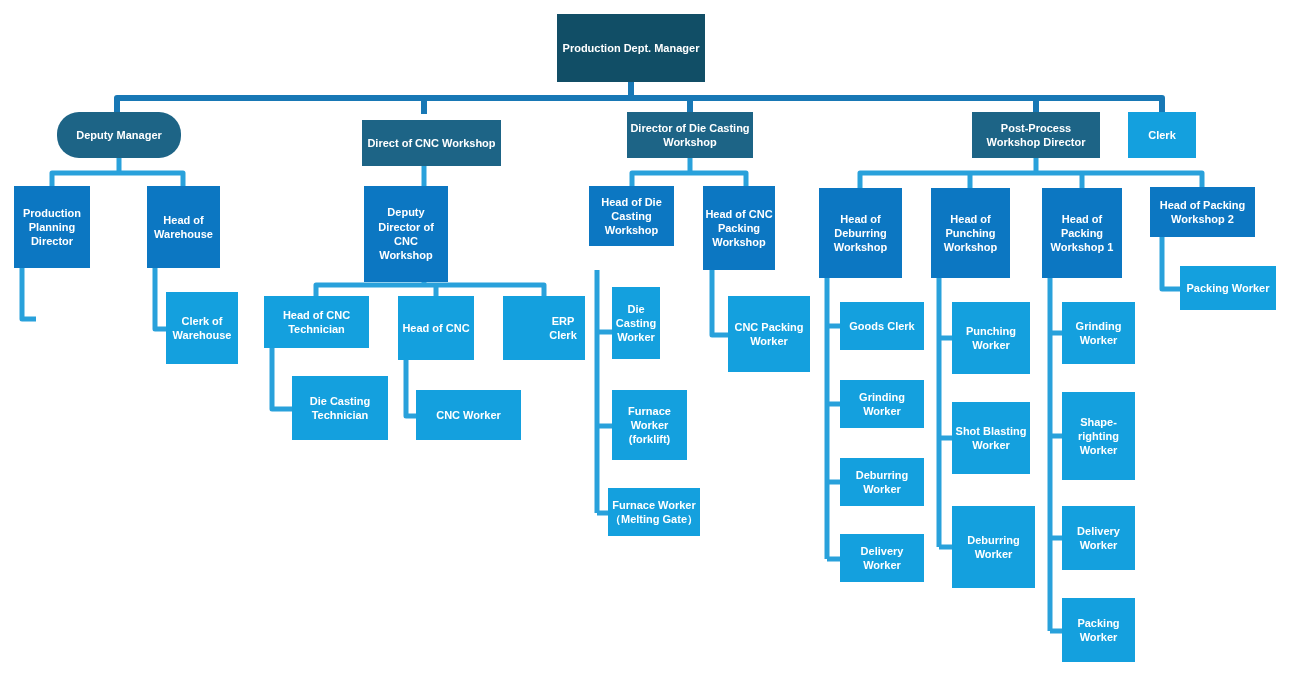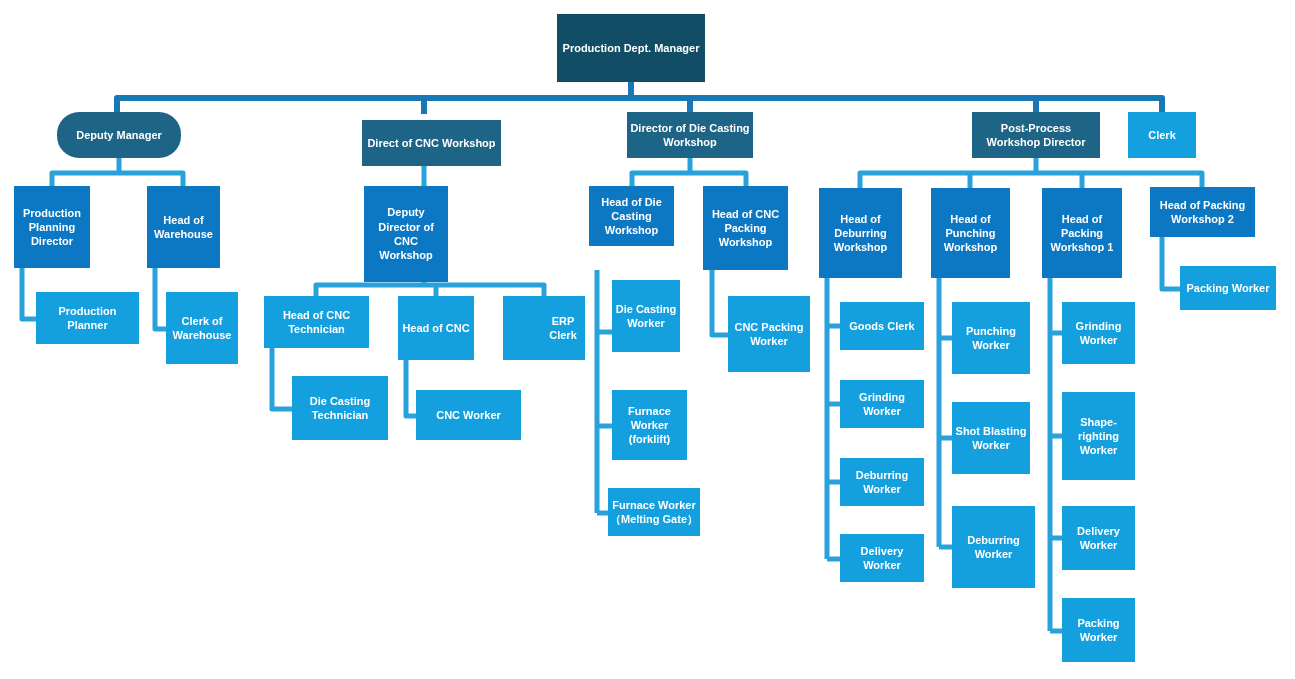--- a/index.html
+++ b/index.html
@@ -59,34 +59,33 @@
   <div class="node lvl2" style="left:57px;top:112px;width:124px;height:46px;border-radius:22px;">Deputy Manager</div>
   <div class="node lvl2" style="left:362px;top:120px;width:139px;height:46px;">Direct of CNC Workshop</div>
   <div class="node lvl2" style="left:627px;top:112px;width:126px;height:46px;">Director of Die Casting Workshop</div>
   <div class="node lvl2" style="left:972px;top:112px;width:128px;height:46px;">Post-Process Workshop Director</div>
   <div class="node lvl4" style="left:1128px;top:112px;width:68px;height:46px;">Clerk</div>
 
   <div class="node lvl3" style="left:14px;top:186px;width:76px;height:82px;">Production Planning Director</div>
   <div class="node lvl3" style="left:147px;top:186px;width:73px;height:82px;">Head of Warehouse</div>
   <div class="node lvl3" style="left:364px;top:186px;width:84px;height:96px;">Deputy Director of CNC Workshop</div>
   <div class="node lvl3" style="left:589px;top:186px;width:85px;height:60px;">Head of Die Casting Workshop</div>
-  <div class="node lvl3" style="left:703px;top:186px;width:85px;height:84px;">Head of CNC Packing Workshop</div>
+  <div class="node lvl3" style="left:703px;top:186px;width:72px;height:84px;">Head of CNC Packing Workshop</div>
   <div class="node lvl3" style="left:819px;top:188px;width:83px;height:90px;">Head of Deburring Workshop</div>
   <div class="node lvl3" style="left:931px;top:188px;width:79px;height:90px;">Head of Punching Workshop</div>
   <div class="node lvl3" style="left:1042px;top:188px;width:80px;height:90px;">Head of Packing Workshop 1</div>
   <div class="node lvl3" style="left:1150px;top:187px;width:105px;height:50px;">Head of Packing Workshop 2</div>
 
-  <div class="node lvl4" style="left:36px;top:292px;width:103px;height:52px;">Production Planner</div>
   <div class="node lvl4" style="left:166px;top:292px;width:72px;height:72px;">Clerk of Warehouse</div>
   <div class="node lvl4" style="left:264px;top:296px;width:105px;height:52px;">Head of CNC Technician</div>
   <div class="node lvl4" style="left:398px;top:296px;width:76px;height:64px;">Head of CNC</div>
   <div class="node lvl4" style="left:503px;top:296px;width:82px;height:64px;padding-left:40px;">ERP Clerk</div>
   <div class="node lvl4" style="left:292px;top:376px;width:96px;height:64px;">Die Casting Technician</div>
   <div class="node lvl4" style="left:416px;top:390px;width:105px;height:50px;">CNC Worker</div>
-  <div class="node lvl4" style="left:612px;top:280px;width:68px;height:72px;">Die Casting Worker</div>
+  <div class="node lvl4" style="left:612px;top:287px;width:48px;height:72px;">Die Casting Worker</div>
   <div class="node lvl4" style="left:612px;top:390px;width:75px;height:70px;">Furnace Worker (forklift)</div>
   <div class="node lvl4" style="left:608px;top:488px;width:92px;height:48px;">Furnace Worker （Melting Gate）</div>
   <div class="node lvl4" style="left:728px;top:296px;width:82px;height:76px;">CNC Packing Worker</div>
   <div class="node lvl4" style="left:840px;top:302px;width:84px;height:48px;">Goods Clerk</div>
   <div class="node lvl4" style="left:840px;top:380px;width:84px;height:48px;">Grinding Worker</div>
   <div class="node lvl4" style="left:840px;top:458px;width:84px;height:48px;">Deburring Worker</div>
   <div class="node lvl4" style="left:840px;top:534px;width:84px;height:48px;">Delivery Worker</div>
   <div class="node lvl4" style="left:952px;top:302px;width:78px;height:72px;">Punching Worker</div>
   <div class="node lvl4" style="left:952px;top:402px;width:78px;height:72px;">Shot Blasting Worker</div>
   <div class="node lvl4" style="left:952px;top:506px;width:83px;height:82px;">Deburring Worker</div>

